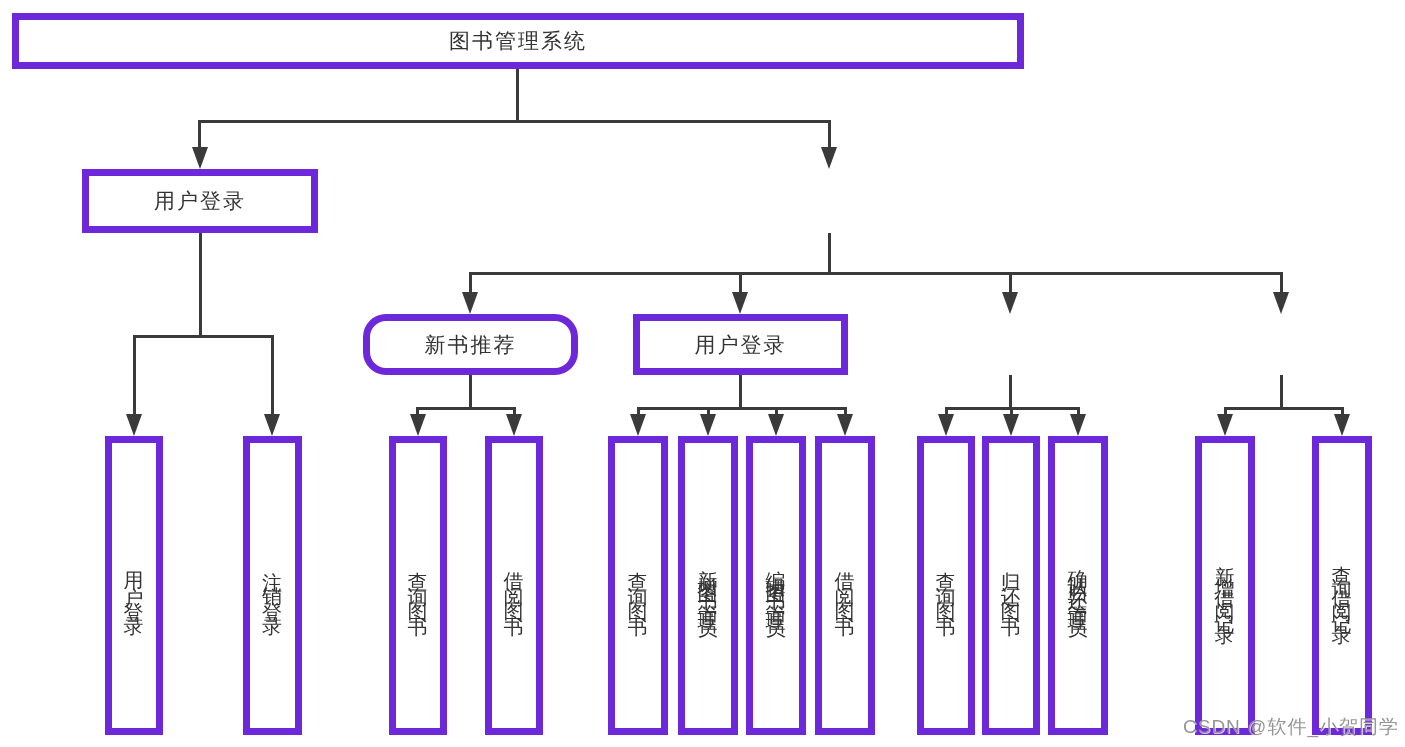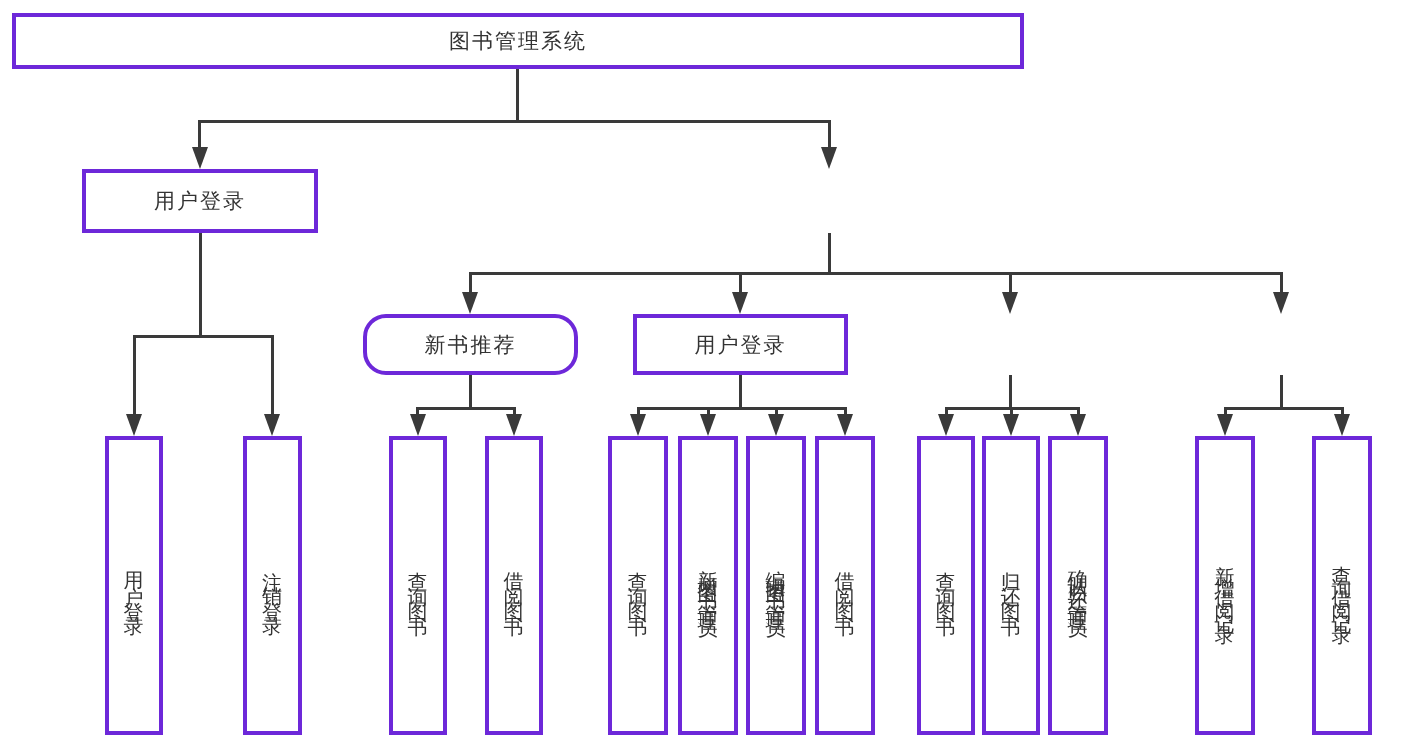--- a/index.html
+++ b/index.html
@@ -1,21 +1,21 @@
 <!DOCTYPE html>
 <html><head>
 <meta charset="utf-8">
 <style>
   html,body{margin:0;padding:0;background:#ffffff;}
   .canvas{
     position:relative;width:1405px;height:747px;background:#ffffff;overflow:hidden;
     font-family:"Liberation Sans","DejaVu Sans",sans-serif;color:#333333;
   }
   .box{
-    position:absolute;box-sizing:border-box;border:4px solid #6d28d9;background:#ffffff;
+    position:absolute;box-sizing:border-box;border:7px solid #6d28d9;background:#ffffff;
     display:flex;align-items:center;justify-content:center;
   }
   .box.h{font-size:21px;letter-spacing:2px;white-space:nowrap;}
   .vtext{
     writing-mode:vertical-rl;text-orientation:mixed;
     font-size:20px;line-height:1;white-space:nowrap;
   }
   .ls-wide{letter-spacing:15px;}
   .ls-mid{letter-spacing:12px;}
   .ls-long{letter-spacing:7px;}
@@ -147,14 +147,15 @@
     <span class="vtext ls-long">确认归还（管理员）</span>
   </div>
 
   <div class="box" style="left:1195px;top:436px;width:60px;height:299px;">
     <span class="vtext ls-mid">新增借阅记录</span>
   </div>
   <div class="box" style="left:1312px;top:436px;width:60px;height:299px;">
     <span class="vtext ls-mid">查询借阅记录</span>
   </div>
 
+  <div class="watermark">CSDN @软件_小贺同学</div>
 
 </div>
 
 </body></html>

